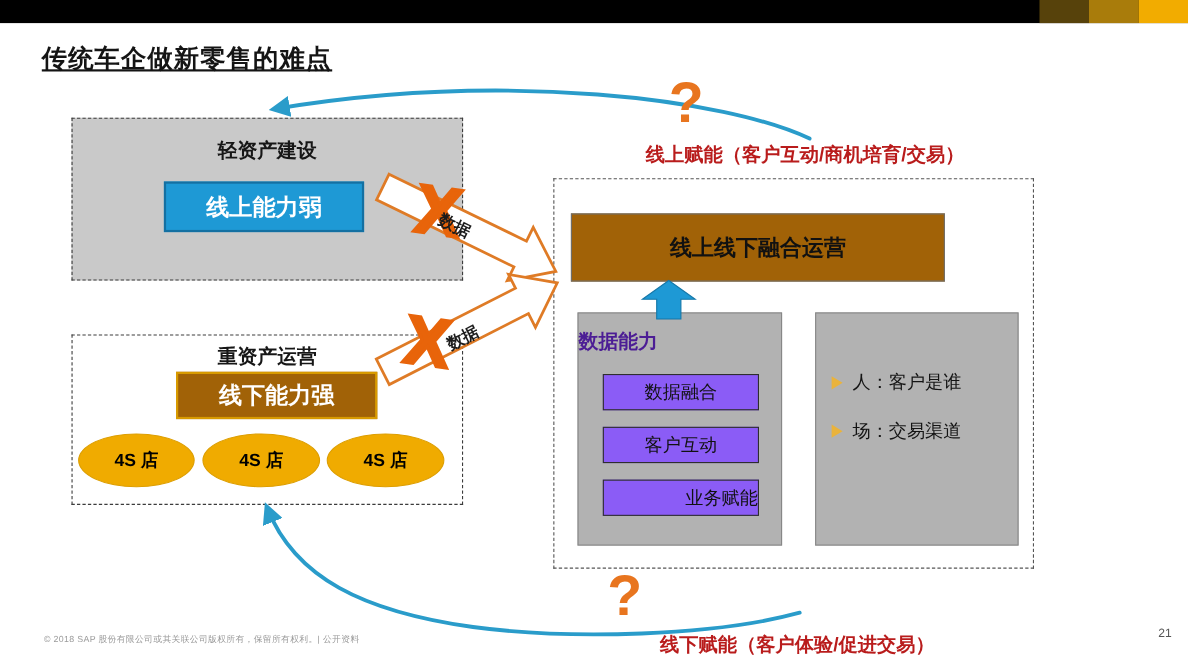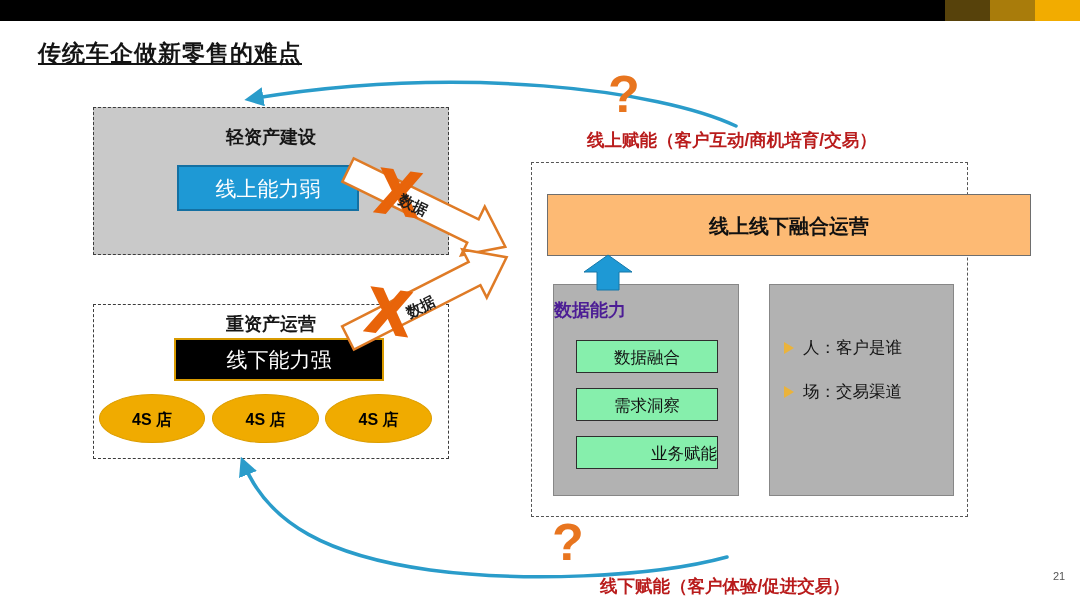--- a/index.html
+++ b/index.html
@@ -12,49 +12,49 @@
   .topbar{position:absolute;left:0;top:0;width:1080px;height:21px;background:#000;}
   .topbar .sq{position:absolute;top:0;height:21px;width:45px;}
   .sq1{left:945px;background:#57420b;}
   .sq2{left:990px;background:#a97c0b;}
   .sq3{left:1035px;background:#f2ac00;}
   .title{
     position:absolute;left:38px;top:38px;margin:0;font-size:23px;font-weight:bold;
     color:#141414;letter-spacing:1px;text-decoration:underline;
   }
   
-  .dashedbox{position:absolute;border:1px dashed #3c3c3c;box-sizing:border-box;margin-left:28px;}
+  .dashedbox{position:absolute;border:1px dashed #3c3c3c;box-sizing:border-box;}
   .box-lt{left:65px;top:107px;width:356px;height:148px;background:#c9c9c9;}
   .box-lb{left:65px;top:304px;width:356px;height:155px;background:#ffffff;}
   .box-title{margin-top:17px;text-align:center;font-size:18px;font-weight:bold;color:#161616;}
   .box-lb .box-title{margin-top:7px;}
-  .tag{position:absolute;text-align:center;color:#ffffff;font-weight:normal;font-size:21px;box-sizing:border-box;}
+  .tag{position:absolute;text-align:center;color:#ffffff;font-weight:bold;font-size:21px;box-sizing:border-box;}
   .tag-blue{left:83px;top:57px;width:182px;height:46px;line-height:43px;background:#1e99d5;border:2px solid #1470a2;}
-  .tag-gold{left:80px;top:33px;width:210px;height:43px;line-height:40px;background:#000000;border:2px solid #d89a00;}
+  .tag-gold{left:94px;top:33px;width:183px;height:43px;line-height:40px;background:#a16207;border:2px solid #d89a00;}
   .store{
     position:absolute;top:89px;height:49px;border-radius:50%;background:#f0ab00;
     color:#000000;font-weight:bold;font-size:16px;text-align:center;line-height:49px;
     border:1px solid #dd9e00;box-sizing:border-box;
   }
   .store1{left:5px;width:106px;}
   .store2{left:118px;width:107px;}
   .store3{left:231px;width:107px;}
   
   .panel{left:503px;top:162px;width:437px;height:355px;border:1px dashed #555;background:transparent;}
   .fusion{
-    position:absolute;left:15px;top:31px;width:484px;height:62px;line-height:62px;
-    background:#fdba74;border:1px solid #6e6e6e;box-sizing:border-box;
+    position:absolute;left:15px;top:31px;width:340px;height:62px;line-height:62px;
+    background:#a16207;border:1px solid #6e6e6e;box-sizing:border-box;
     text-align:center;font-size:20px;font-weight:bold;color:#111;
   }
   .graypanel{position:absolute;top:121px;height:212px;background:#b2b2b2;border:1px solid #878787;box-sizing:border-box;}
   .databox{left:21px;width:186px;}
   .phgbox{left:237px;width:185px;padding-top:44px;}
   .databox-title{margin-top:13px;font-size:18px;font-weight:bold;color:#4c1d95;}
   .data-item{
-    position:absolute;left:22px;width:142px;height:33px;line-height:33px;background:#86efac;
+    position:absolute;left:22px;width:142px;height:33px;line-height:33px;background:#8b5cf6;
     border:1px solid #2e2e2e;box-sizing:border-box;text-align:center;font-size:16.5px;color:#111;
   }
   .di1{top:55px;} .di2{top:103px;} .di3{top:151px;text-align:right;}
   .phg-row{display:flex;align-items:center;height:38px;margin:0 0 6px 14px;}
   .tri{width:0;height:0;border-left:10px solid #eab33c;border-top:6px solid transparent;border-bottom:6px solid transparent;margin-right:9px;flex:0 0 auto;}
   .phg-text{font-size:16.5px;color:#141414;}
   
   .qmark{position:absolute;color:#e8751f;font-weight:900;font-size:52px;line-height:1;z-index:6;}
   .q-online{left:608px;top:68px;}
   .q-offline{left:552px;top:516px;}
@@ -121,21 +121,21 @@
 
   <div class="qmark q-online">?</div>
   <div class="flowlabel label-online">线上赋能（客户互动/商机培育/交易）</div>
 
   <div class="dashedbox panel">
     <div class="fusion">线上线下融合运营</div>
 
     <div class="graypanel databox">
       <div class="databox-title">数据能力</div>
       <div class="data-item di1">数据融合</div>
-      <div class="data-item di2">需求洞察</div>
+      <div class="data-item di2">客户互动</div>
       <div class="data-item di3">业务赋能</div>
     </div>
 
     <div class="graypanel phgbox">
       <div class="phg-row">
         <span class="tri"></span>
         <span class="phg-text">人：客户是谁</span>
       </div>
       <div class="phg-row">
         <span class="tri"></span>
@@ -145,15 +145,16 @@
   </div>
 
   <div class="xmark xmark-a">X</div>
   <div class="xmark xmark-b">X</div>
   <div class="dlabel dlabel-a">数据</div>
   <div class="dlabel dlabel-b">数据</div>
 
   <div class="qmark q-offline">?</div>
   <div class="flowlabel label-offline">线下赋能（客户体验/促进交易）</div>
 
+  <div class="footer">© 2018 SAP 股份有限公司或其关联公司版权所有，保留所有权利。| 公开资料</div>
   <div class="pagenum">21</div>
 
 </div>
 
 </body></html>

